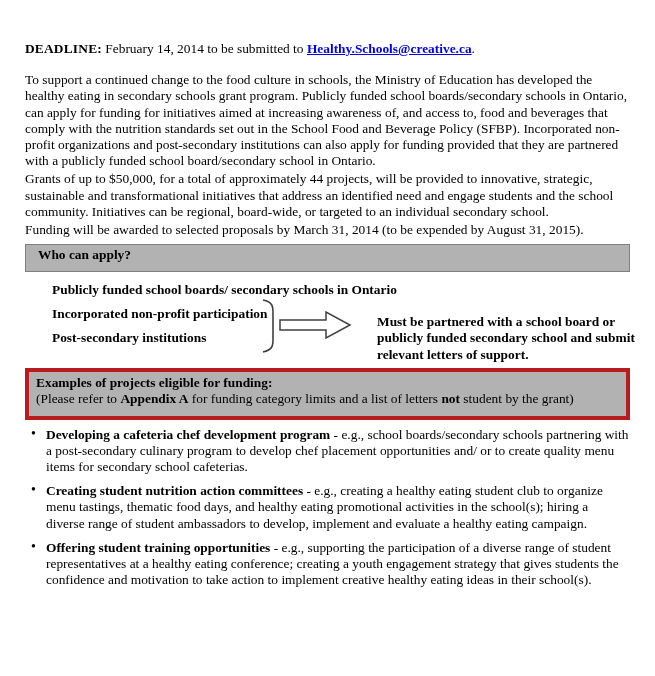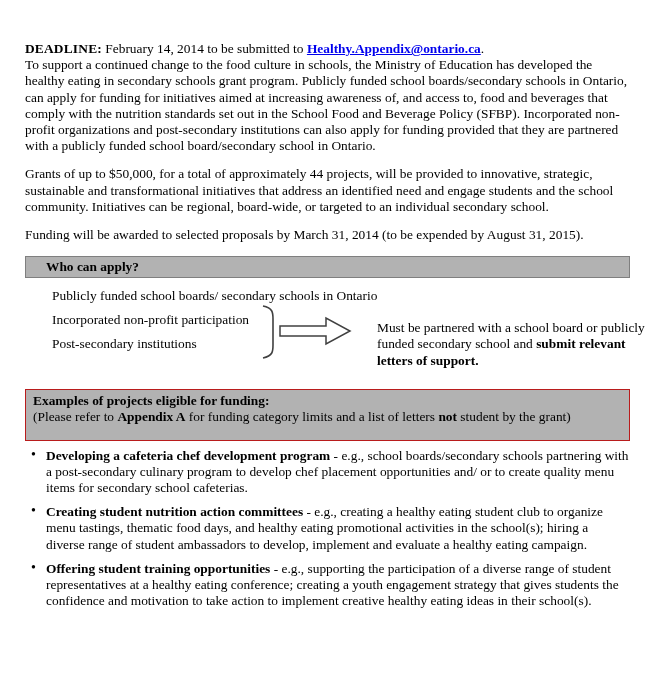--- a/index.html
+++ b/index.html
@@ -10,59 +10,59 @@
     color:#000;
   }
   .page { padding:21px 25px 0 25px; font-size:13.4px; line-height:16.2px; }
 
   .doc-title { text-align:center; font-weight:bold; font-size:16px; line-height:19px; }
 
   .deadline { margin-top:20px; }
   .deadline b { letter-spacing:0.2px; }
   .email-link { color:#0000ee; font-weight:bold; text-decoration:underline; }
 
-  .body-para { }
-  .body-para + .body-para { margin-top:12px; }
+  .body-para { margin-top:15px; }
+  .body-para + .body-para { margin-top:2px; }
 
   .section-bar {
-    margin-top:13px;
+    margin-top:6px;
     background:#b2b2b2;
     border:1px solid #7f7f7f;
     font-weight:bold;
-    padding:2px 20px;
-    height:22px;
+    padding:2px 12px;
+    height:28px;
   }
 
-  .who-body { position:relative; height:111px; }
+  .who-body { position:relative; height:96px;font-weight:bold; }
   .applicant { position:absolute; left:27px; white-space:nowrap; }
   .row1 { top:10px; }
   .row2 { top:34px; }
   .row3 { top:58px; }
   .bracket-wrap { position:absolute; left:236px; top:26px; }
   .arrow-wrap { position:absolute; left:254px; top:37px; }
   .partner-note { position:absolute; left:352px; top:42px; width:270px; }
 
   .examples-box {
-    border:1px solid #b91c1c;
+    border:4px solid #b91c1c;
     background:#b2b2b2;
-    padding:3px 7px 14px 7px;
+    padding:3px 7px 8px 7px;
   }
   .examples-box .ex-head { font-weight:bold; }
 
   .bullets { list-style:none; margin-top:7px; }
   .bullets li { position:relative; padding-left:21px; margin-bottom:8px; }
   .bullets .dot { position:absolute; left:6px; top:-1px; font-size:14px; }
 </style>
 </head>
 <body>
 
 <div class="page">
 
 
-  <p class="deadline"><b>DEADLINE:</b><span> February 14, 2014 to be submitted to </span><a href="#" class="email-link">Healthy.Appendix@ontario.ca</a><span>.</span></p>
+  <p class="deadline"><b>DEADLINE:</b><span> February 14, 2014 to be submitted to </span><a href="#" class="email-link">Healthy.Schools@creative.ca</a><span>.</span></p>
 
   <p class="body-para">To support a continued change to the food culture in schools, the Ministry of Education has developed the healthy eating in secondary schools grant program. Publicly funded school boards/secondary schools in Ontario, can apply for funding for initiatives aimed at increasing awareness of, and access to, food and beverages that comply with the nutrition standards set out in the School Food and Beverage Policy (SFBP). Incorporated non-profit organizations and post-secondary institutions can also apply for funding provided that they are partnered with a publicly funded school board/secondary school in Ontario.</p>
   <p class="body-para">Grants of up to $50,000, for a total of approximately 44 projects, will be provided to innovative, strategic, sustainable and transformational initiatives that address an identified need and engage students and the school community. Initiatives can be regional, board-wide, or targeted to an individual secondary school.</p>
   <p class="body-para">Funding will be awarded to selected proposals by March 31, 2014 (to be expended by August 31, 2015).</p>
 
   <div class="section-bar">Who can apply?</div>
 
   <div class="who-body">
     <div class="applicant row1">Publicly funded school boards/ secondary schools in Ontario</div>
     <div class="applicant row2">Incorporated non-profit participation</div>

